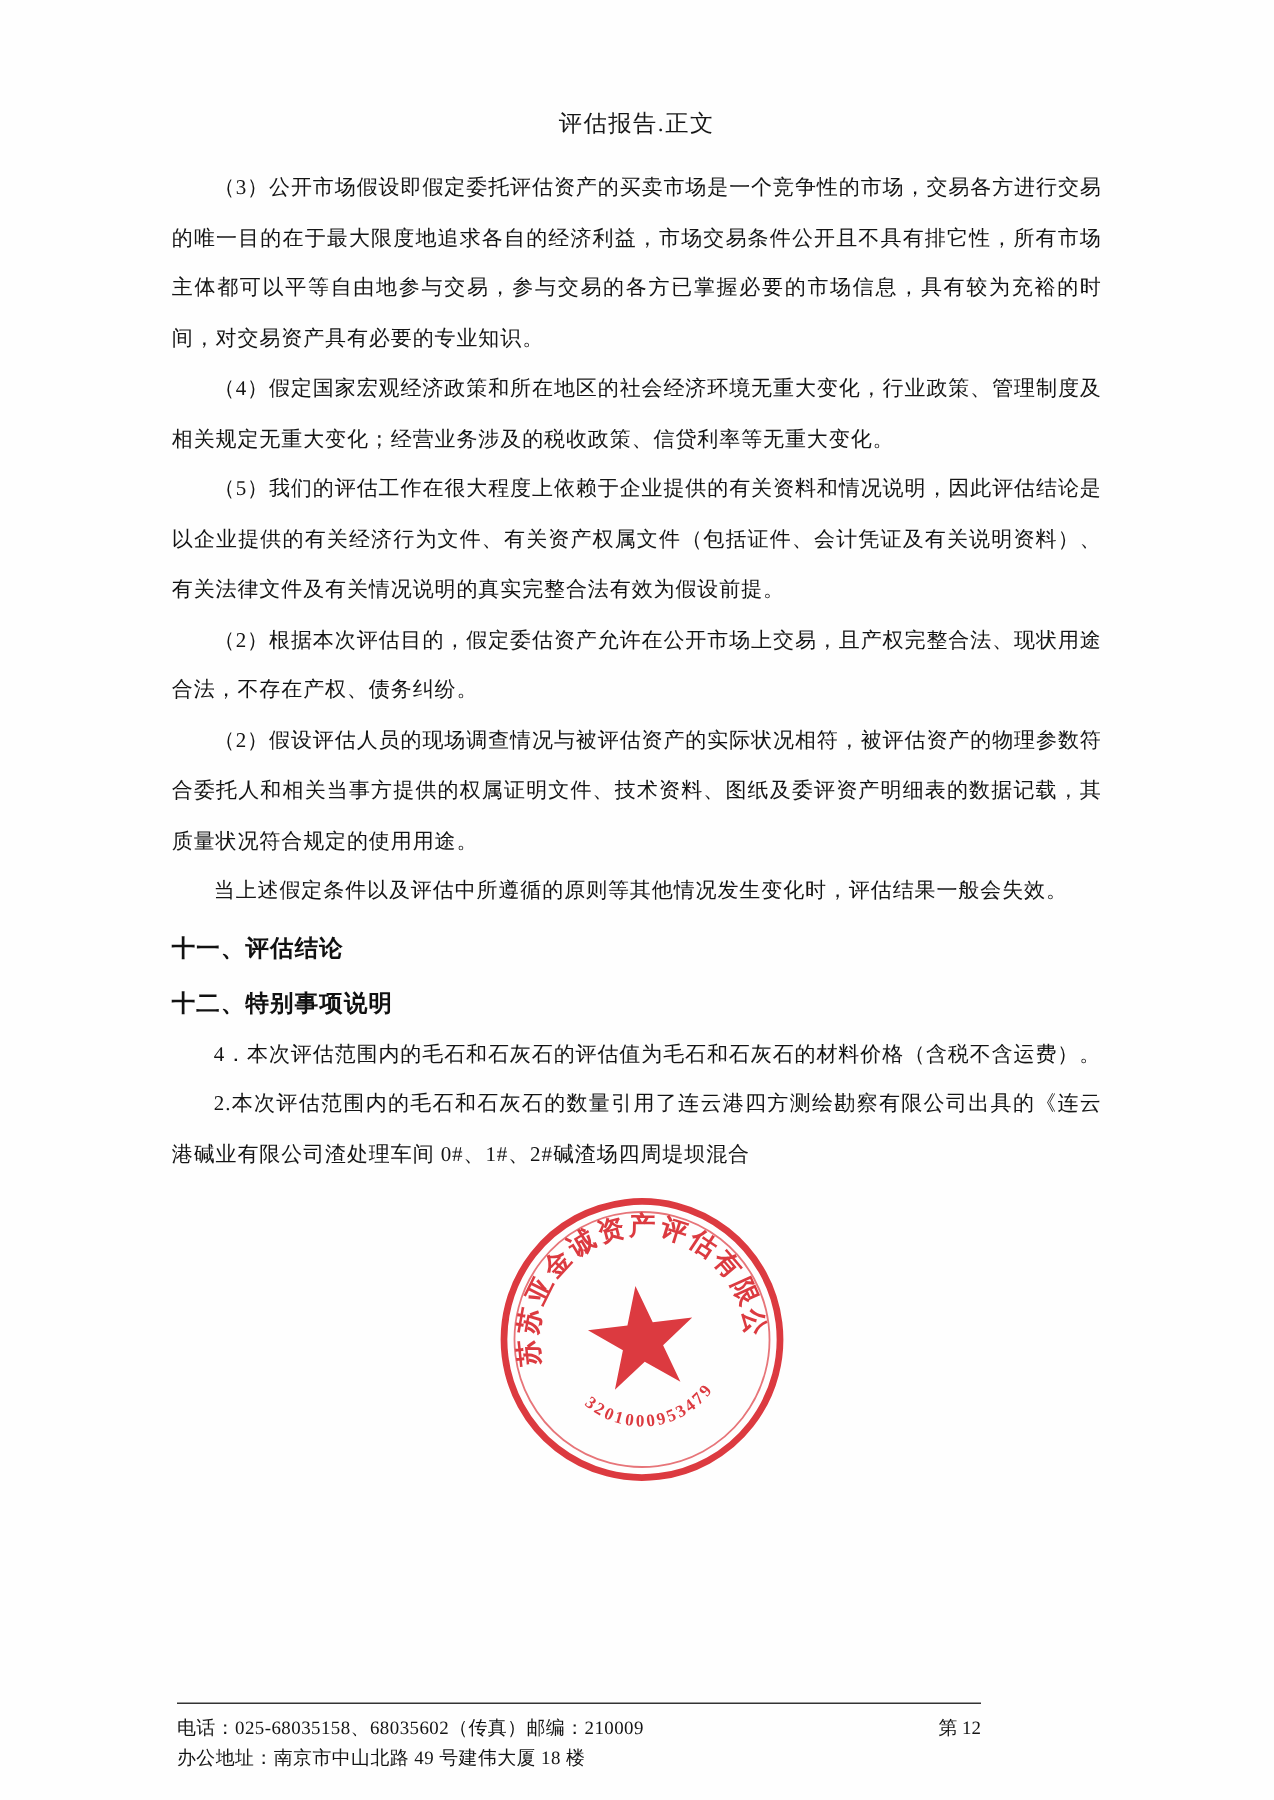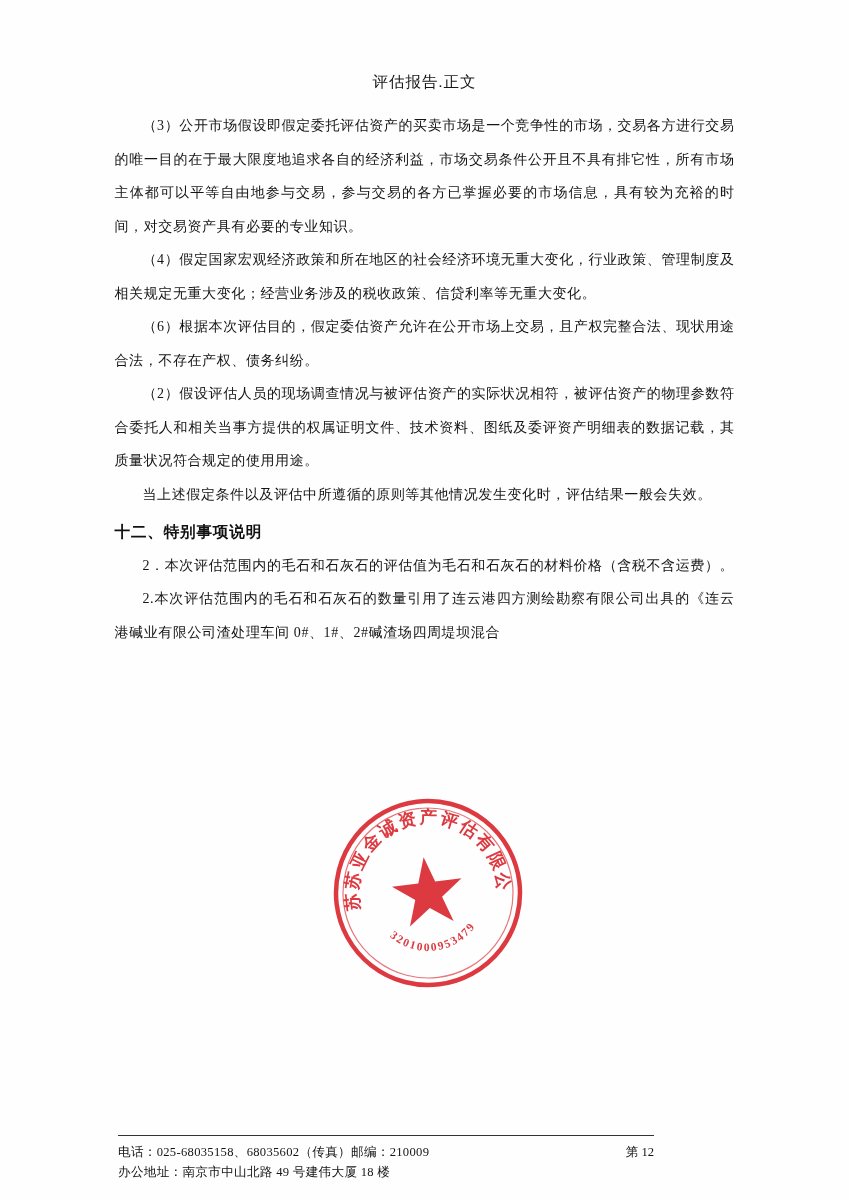--- a/index.html
+++ b/index.html
@@ -96,27 +96,29 @@
 <body>
 
 <div class="page">
 
   <div class="doc-title">评估报告.正文</div>
 
   <div class="body-area">
 
     <p class="para indent">（3）公开市场假设即假定委托评估资产的买卖市场是一个竞争性的市场，交易各方进行交易的唯一目的在于最大限度地追求各自的经济利益，市场交易条件公开且不具有排它性，所有市场主体都可以平等自由地参与交易，参与交易的各方已掌握必要的市场信息，具有较为充裕的时间，对交易资产具有必要的专业知识。</p>
     <p class="para indent">（4）假定国家宏观经济政策和所在地区的社会经济环境无重大变化，行业政策、管理制度及相关规定无重大变化；经营业务涉及的税收政策、信贷利率等无重大变化。</p>
-    <p class="para indent">（6）根据本次评估目的，假定委估资产允许在公开市场上交易，且产权完整合法、现状用途合法，不存在产权、债务纠纷。</p>
+    <p class="para indent">（5）我们的评估工作在很大程度上依赖于企业提供的有关资料和情况说明，因此评估结论是以企业提供的有关经济行为文件、有关资产权属文件（包括证件、会计凭证及有关说明资料）、有关法律文件及有关情况说明的真实完整合法有效为假设前提。</p>
+    <p class="para indent">（2）根据本次评估目的，假定委估资产允许在公开市场上交易，且产权完整合法、现状用途合法，不存在产权、债务纠纷。</p>
     <p class="para indent">（2）假设评估人员的现场调查情况与被评估资产的实际状况相符，被评估资产的物理参数符合委托人和相关当事方提供的权属证明文件、技术资料、图纸及委评资产明细表的数据记载，其质量状况符合规定的使用用途。</p>
     <p class="para indent">当上述假定条件以及评估中所遵循的原则等其他情况发生变化时，评估结果一般会失效。</p>
 
+    <h3 class="section">十一、评估结论</h3>
 
     <h3 class="section">十二、特别事项说明</h3>
-    <p class="para indent">2．本次评估范围内的毛石和石灰石的评估值为毛石和石灰石的材料价格（含税不含运费）。</p>
+    <p class="para indent">4．本次评估范围内的毛石和石灰石的评估值为毛石和石灰石的材料价格（含税不含运费）。</p>
     <p class="para indent">2.本次评估范围内的毛石和石灰石的数量引用了连云港四方测绘勘察有限公司出具的《连云港碱业有限公司渣处理车间 0#、1#、2#碱渣场四周堤坝混合</p>
 
   </div>
 
   <div class="seal">
     <svg width="196" height="196" viewBox="0 0 196 196" xmlns="http://www.w3.org/2000/svg" aria-hidden="true">
       <defs>
         <path id="arcTop" d="M 28,98 A 70,70 0 0 1 168,98"></path>
         <path id="arcBottom" d="M 40,98 A 58,58 0 0 0 156,98"></path>
       </defs>

